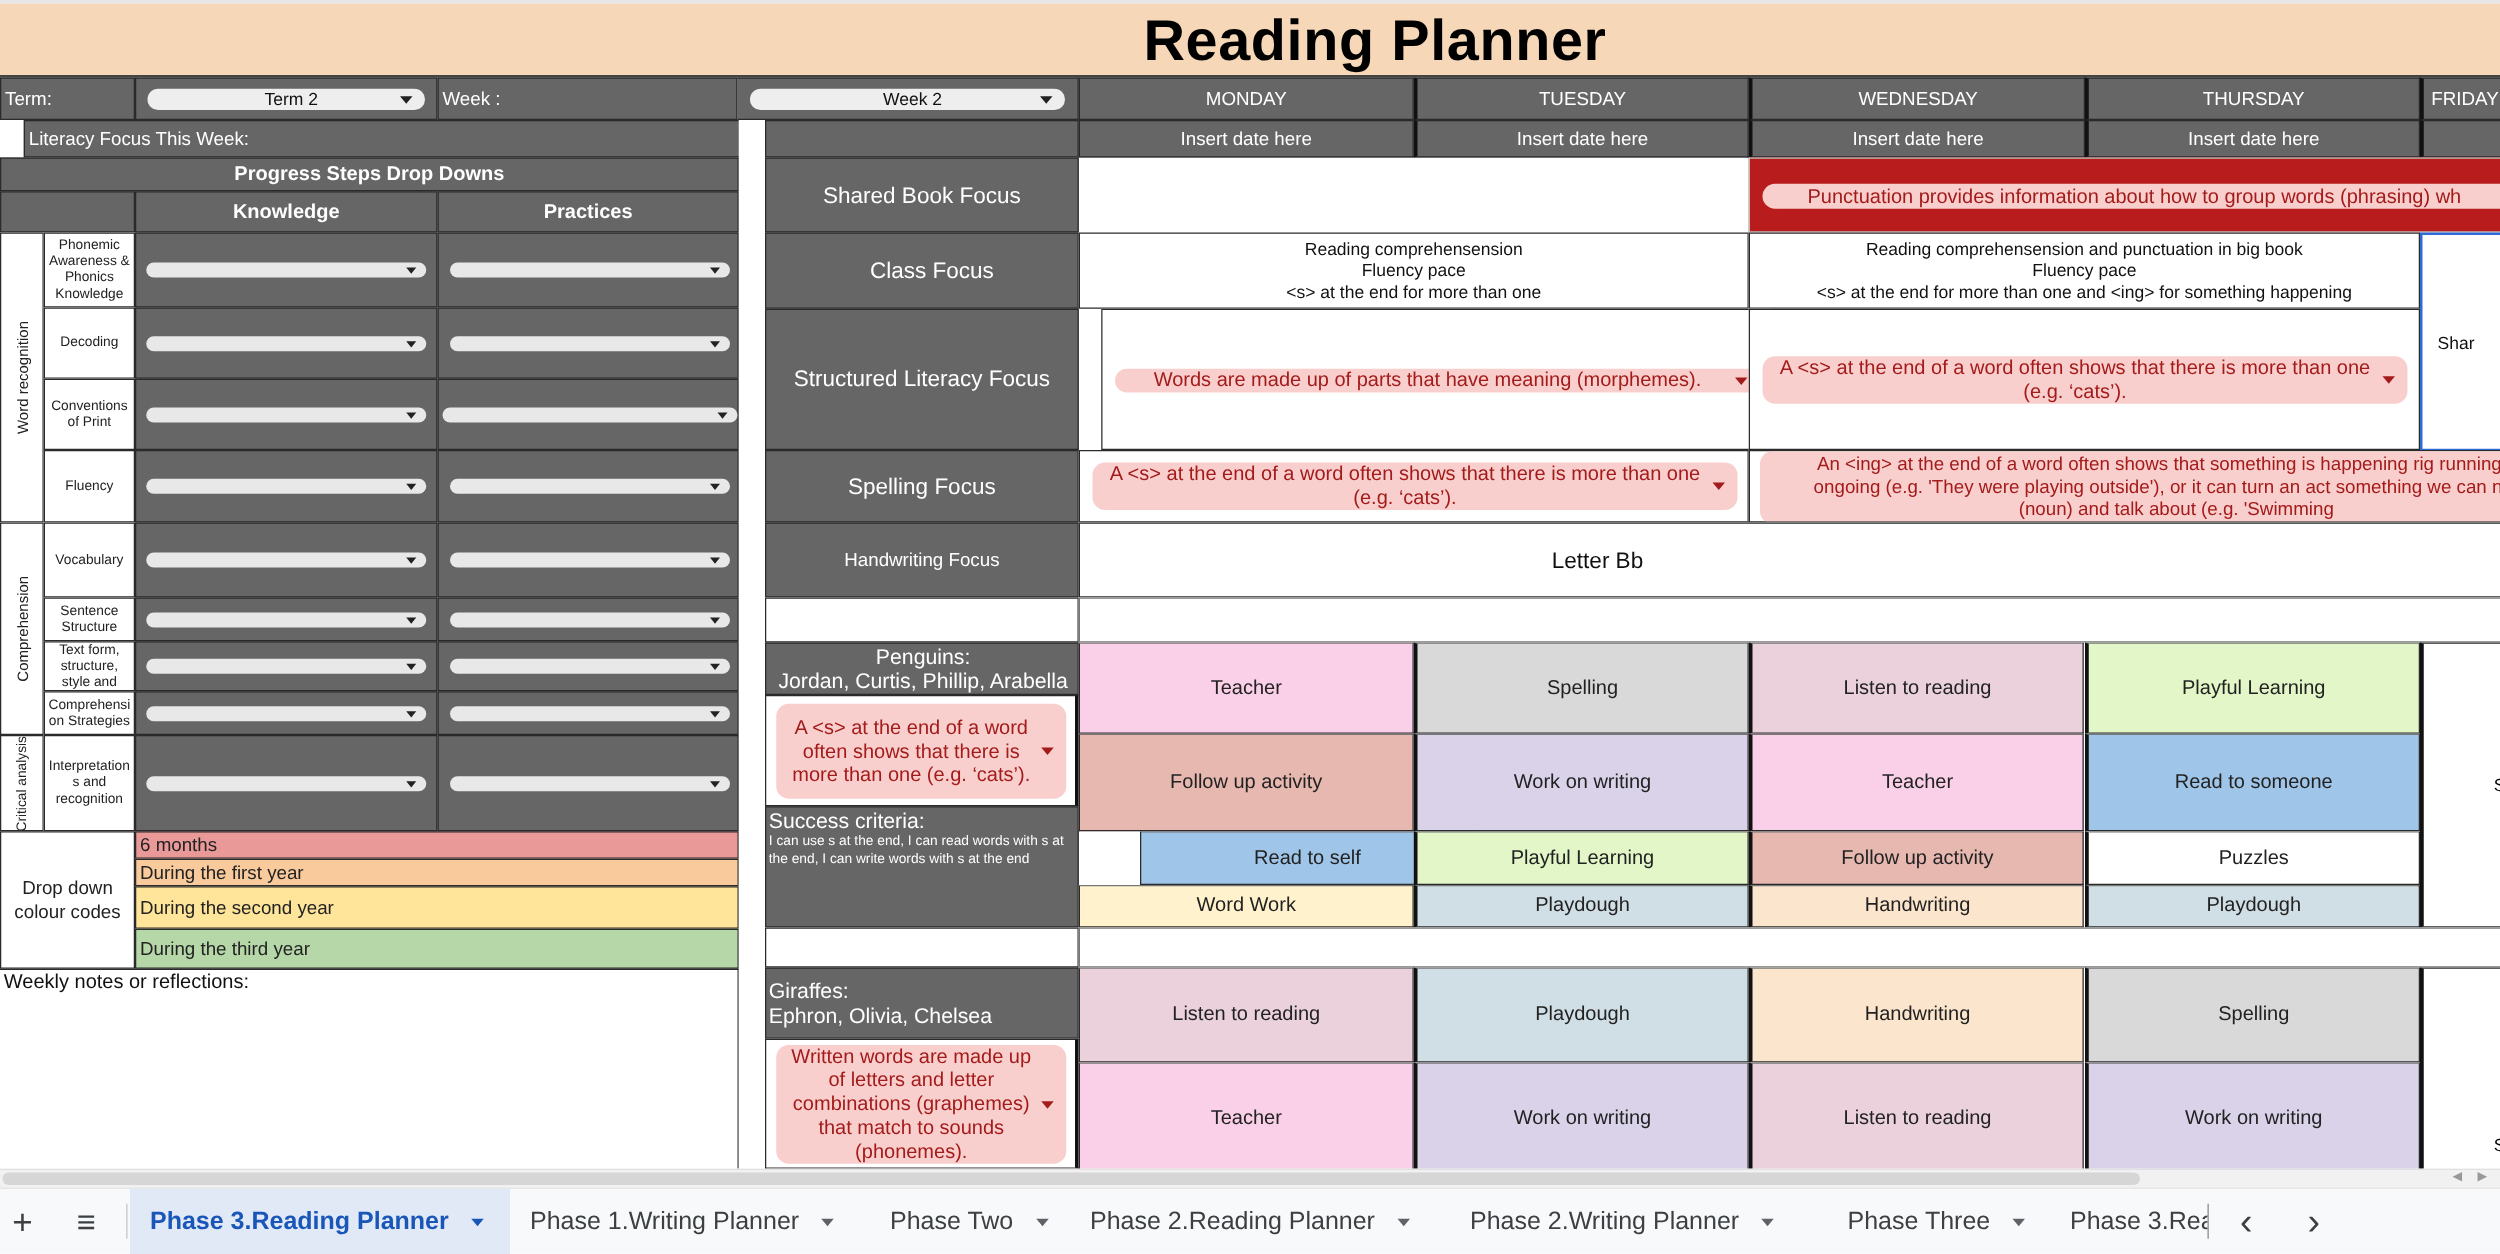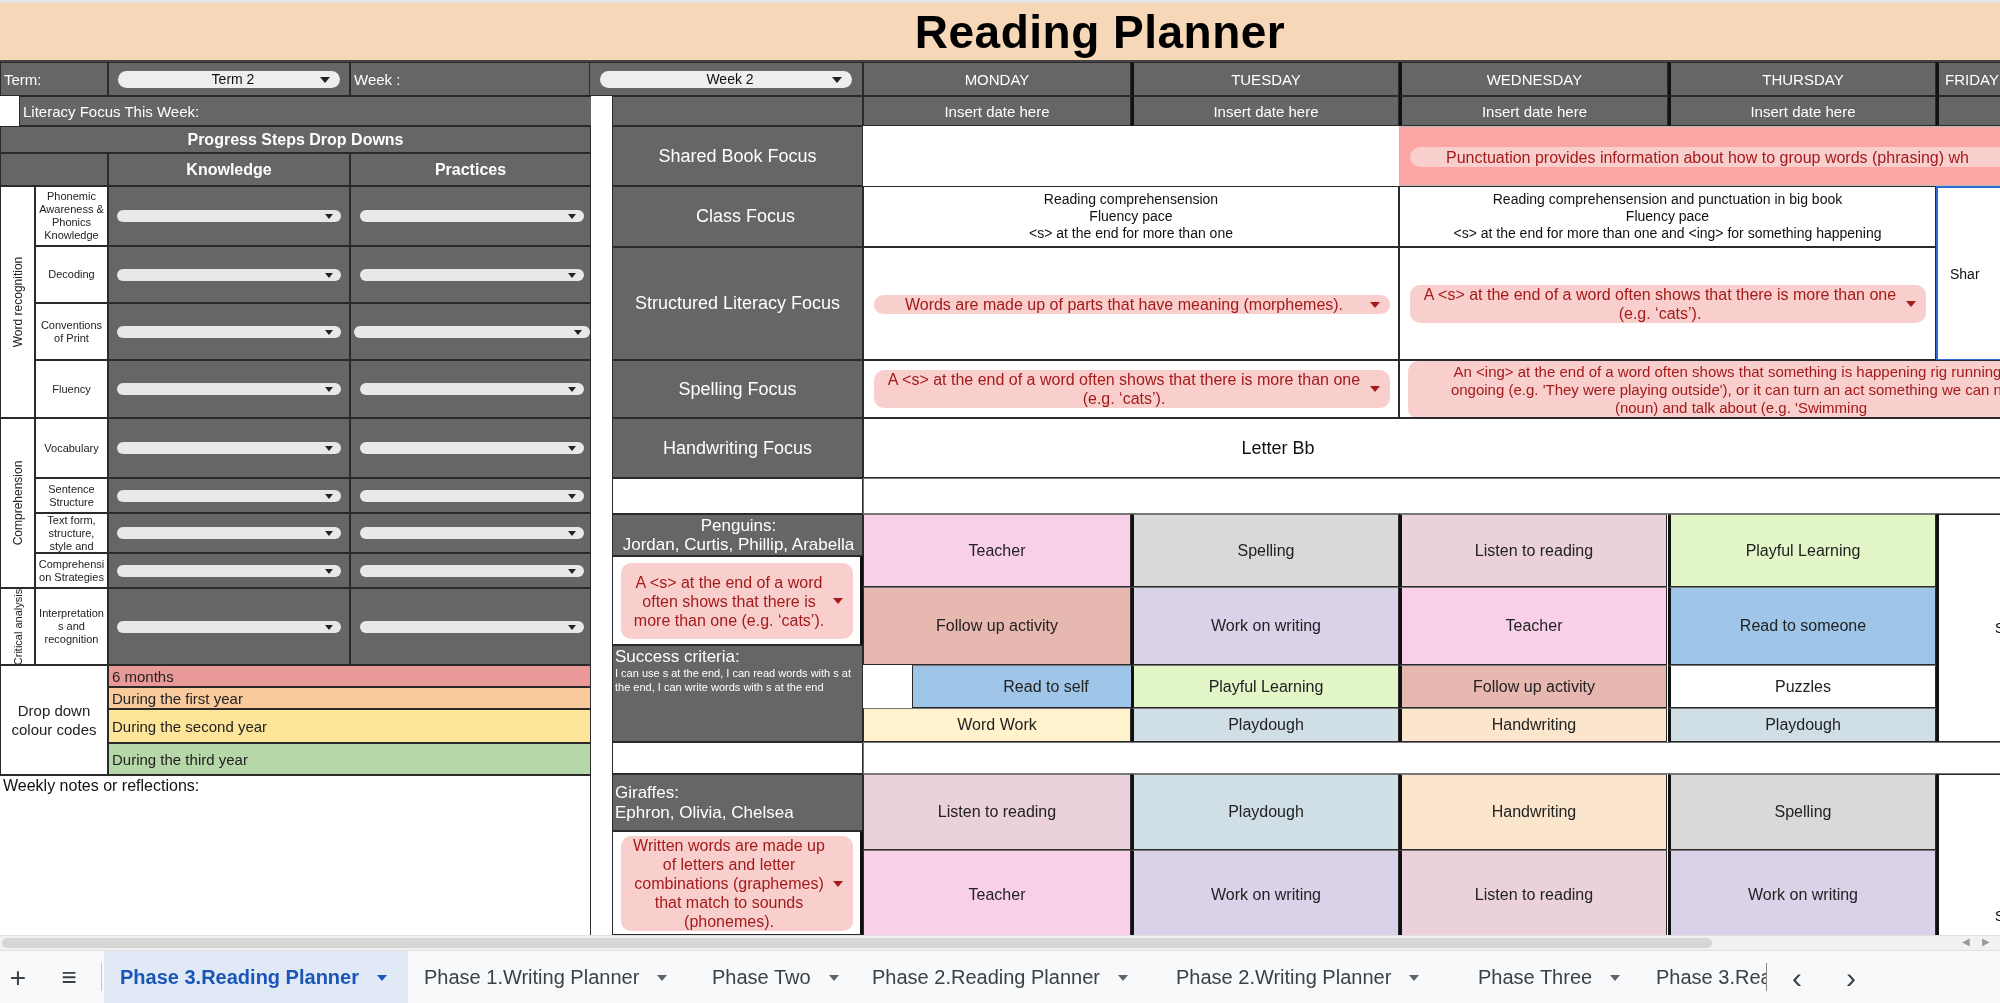--- a/index.html
+++ b/index.html
@@ -139,37 +139,37 @@
       <div class="cell dk lbl" style="left:1399px;top:96px;width:269px;height:30px;font-size:15px;border-left:3px solid #111;">Insert date here</div>
       <div class="cell dk lbl" style="left:1668px;top:62px;width:268px;height:34px;font-size:15px;border-left:3px solid #111;">THURSDAY</div>
       <div class="cell dk lbl" style="left:1668px;top:96px;width:268px;height:30px;font-size:15px;border-left:3px solid #111;">Insert date here</div>
       <div class="cell dk lbl" style="left:1936px;top:62px;width:70px;height:34px;font-size:15px;border-left:3px solid #111;">FRIDAY</div>
       <div class="cell dk lbl" style="left:1936px;top:96px;width:70px;height:30px;font-size:15px;border-left:3px solid #111;"></div>
     </div>
 
   <div class="cell dk" style="left:612px;top:96px;width:251px;height:30px;"></div>
 
   <div class="cell dk lbl" style="left:612px;top:126px;width:251px;height:60px;font-size:18px;">Shared Book Focus</div>
-  <div class="cell" style="left:1399px;top:126px;width:601px;height:60px;background:#fca5a5;border-color:#bbb;border-right:none;padding-left:38px;">
+  <div class="cell" style="left:1399px;top:126px;width:601px;height:60px;background:#b91c1c;border-color:#bbb;border-right:none;padding-left:38px;">
     <div class="chip" style="left:10px;top:20px;width:620px;height:20px;justify-content:flex-start;padding-left:36px;white-space:nowrap;">
       <span>Punctuation provides information about how to group words (phrasing) wh</span>
     </div>
   </div>
 
   <div class="cell dk lbl" style="left:612px;top:186px;width:251px;height:61px;font-size:18px;padding-left:16px;">Class Focus</div>
   <div class="cell lbl" style="left:863px;top:186px;width:536px;height:61px;background:#fff;font-size:14px;line-height:17px;white-space:pre-line;color:#111;">Reading comprehensension
 Fluency pace
 &lt;s&gt; at the end for more than one</div>
   <div class="cell lbl" style="left:1399px;top:186px;width:537px;height:61px;background:#fff;font-size:14px;line-height:17px;white-space:pre-line;color:#111;">Reading comprehensension and punctuation in big book
 Fluency pace
 &lt;s&gt; at the end for more than one and &lt;ing&gt; for something happening</div>
   <div class="cell lbl" style="left:1936px;top:186px;width:70px;height:175px;background:#fff;border:2px solid #2f6bd6;justify-content:flex-start;padding-left:12px;font-size:14px;color:#111;">Shar</div>
 
   <div class="cell dk lbl" style="left:612px;top:247px;width:251px;height:113px;font-size:18px;">Structured Literacy Focus</div>
-  <div class="cell" style="left:863px;top:247px;width:536px;height:113px;background:#fff;">
+  <div class="cell" style="left:881px;top:247px;width:536px;height:113px;background:#fff;">
     <div class="chip" style="left:10px;top:47px;width:516px;height:19px;">
       <span>Words are made up of parts that have meaning (morphemes).</span>
       <span class="tri"></span>
     </div>
   </div>
   <div class="cell" style="left:1399px;top:247px;width:537px;height:113px;background:#fff;">
     <div class="chip" style="left:10px;top:37px;width:516px;height:38px;">
       <span>A &lt;s&gt; at the end of a word often shows that there is more than one (e.g. ‘cats’).</span>
       <span class="tri"></span>
     </div>
@@ -181,21 +181,21 @@
       <span>A &lt;s&gt; at the end of a word often shows that there is more than one (e.g. ‘cats’).</span>
       <span class="tri"></span>
     </div>
   </div>
   <div class="cell" style="left:1399px;top:360px;width:601px;height:58px;background:#fff;border-right:none;">
     <div class="chip" style="left:8px;top:0px;width:640px;height:58px;padding:0 4px 0 30px;line-height:18px;font-size:15px;">
       <span>An &lt;ing&gt; at the end of a word often shows that something is happening rig running'), is ongoing (e.g. 'They were playing outside'), or it can turn an act something we can name (noun) and talk about (e.g. 'Swimming</span>
     </div>
   </div>
 
-  <div class="cell dk lbl" style="left:612px;top:418px;width:251px;height:60px;font-size:18px;">Handwriting Focus</div>
+  <div class="cell dk lbl" style="left:612px;top:418px;width:251px;height:60px;font-size:15px;">Handwriting Focus</div>
   <div class="cell lbl" style="left:863px;top:418px;width:1140px;height:60px;background:#fff;font-size:18px;color:#111;padding-right:310px;">Letter Bb</div>
 
   <div class="cell" style="left:612px;top:478px;width:251px;height:36px;background:#fff;"></div>
   <div class="cell" style="left:863px;top:478px;width:1140px;height:36px;background:#fff;border-color:#777;"></div>
 
   <div class="cell dk lbl" style="left:612px;top:514px;width:251px;height:42px;flex-direction:column;align-items:center;justify-content:center;padding-left:2px;font-size:17px;line-height:19px;text-align:left;">
     <span>Penguins:</span>
     <span style="white-space:nowrap;">Jordan, Curtis, Phillip, Arabella</span>
   </div>
   <div class="cell" style="left:612px;top:556px;width:251px;height:89px;background:#fff;border-right:3px solid #111;">

